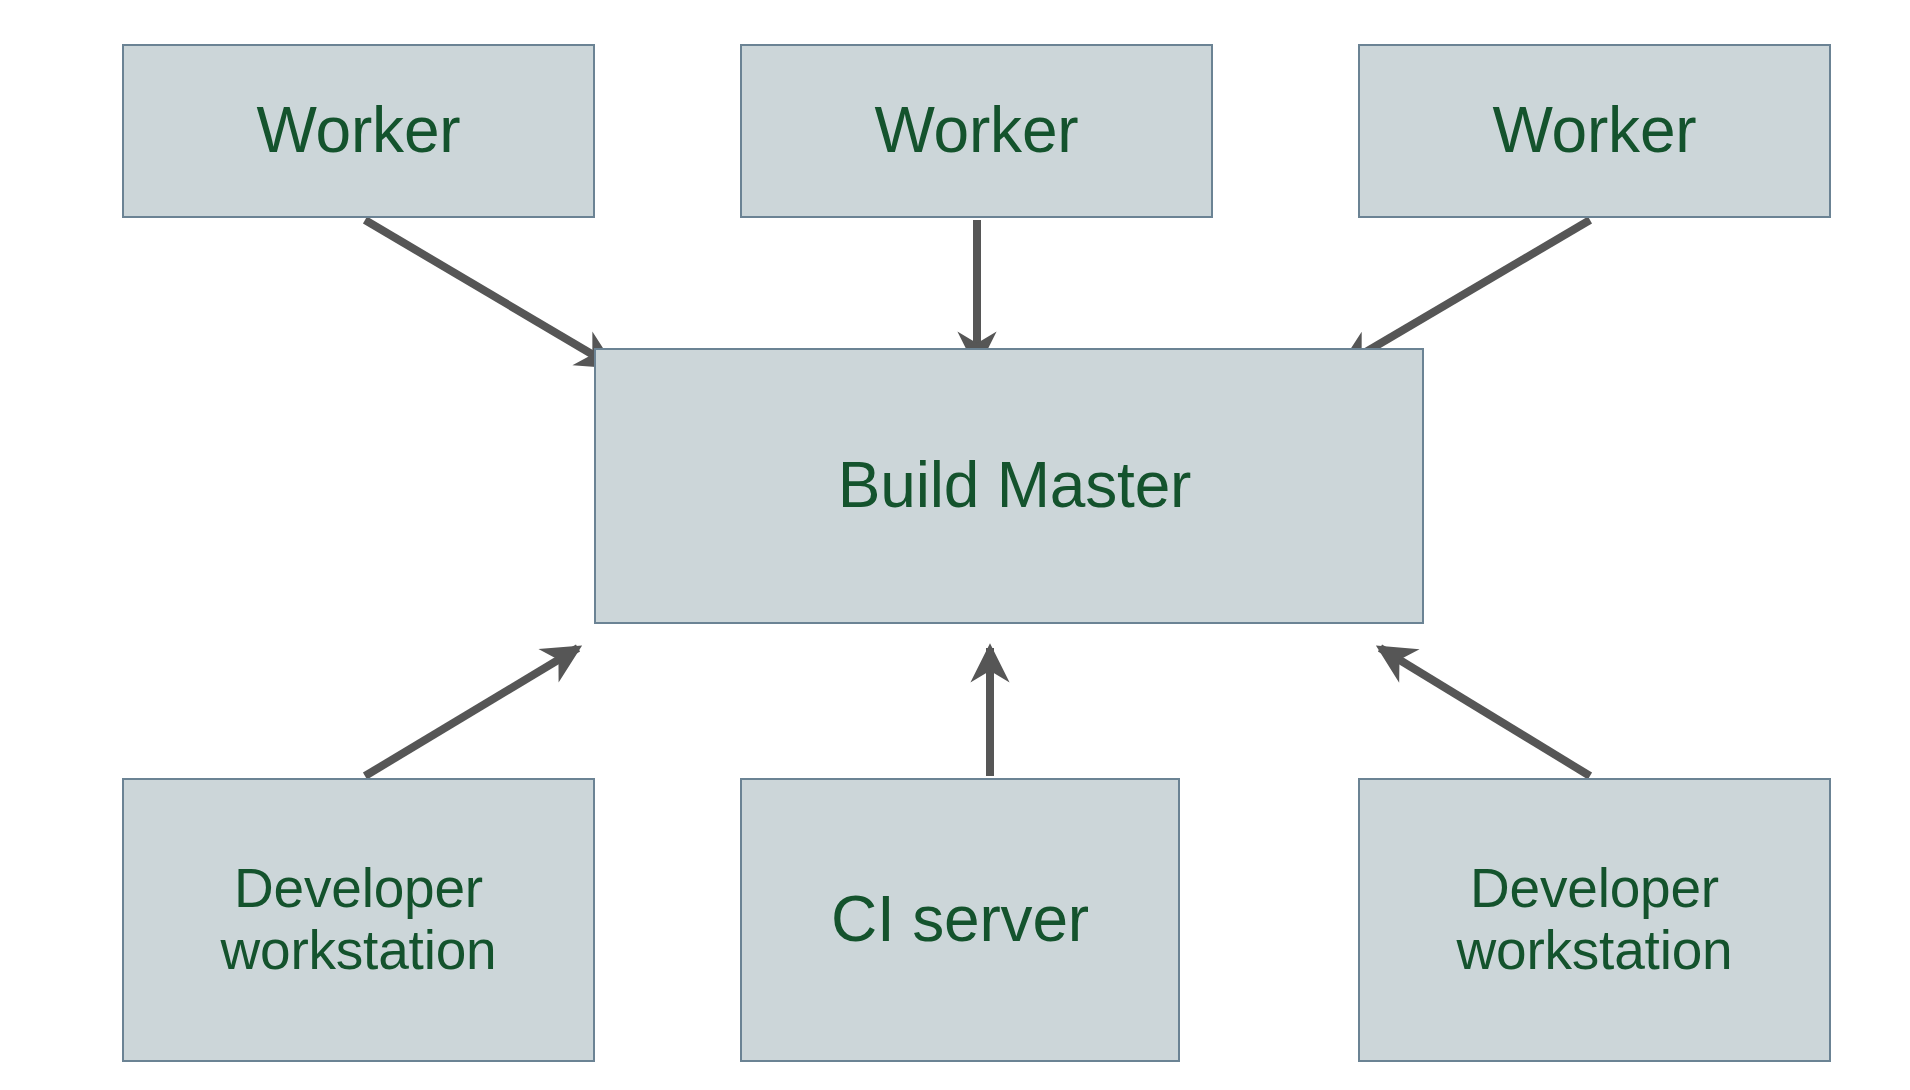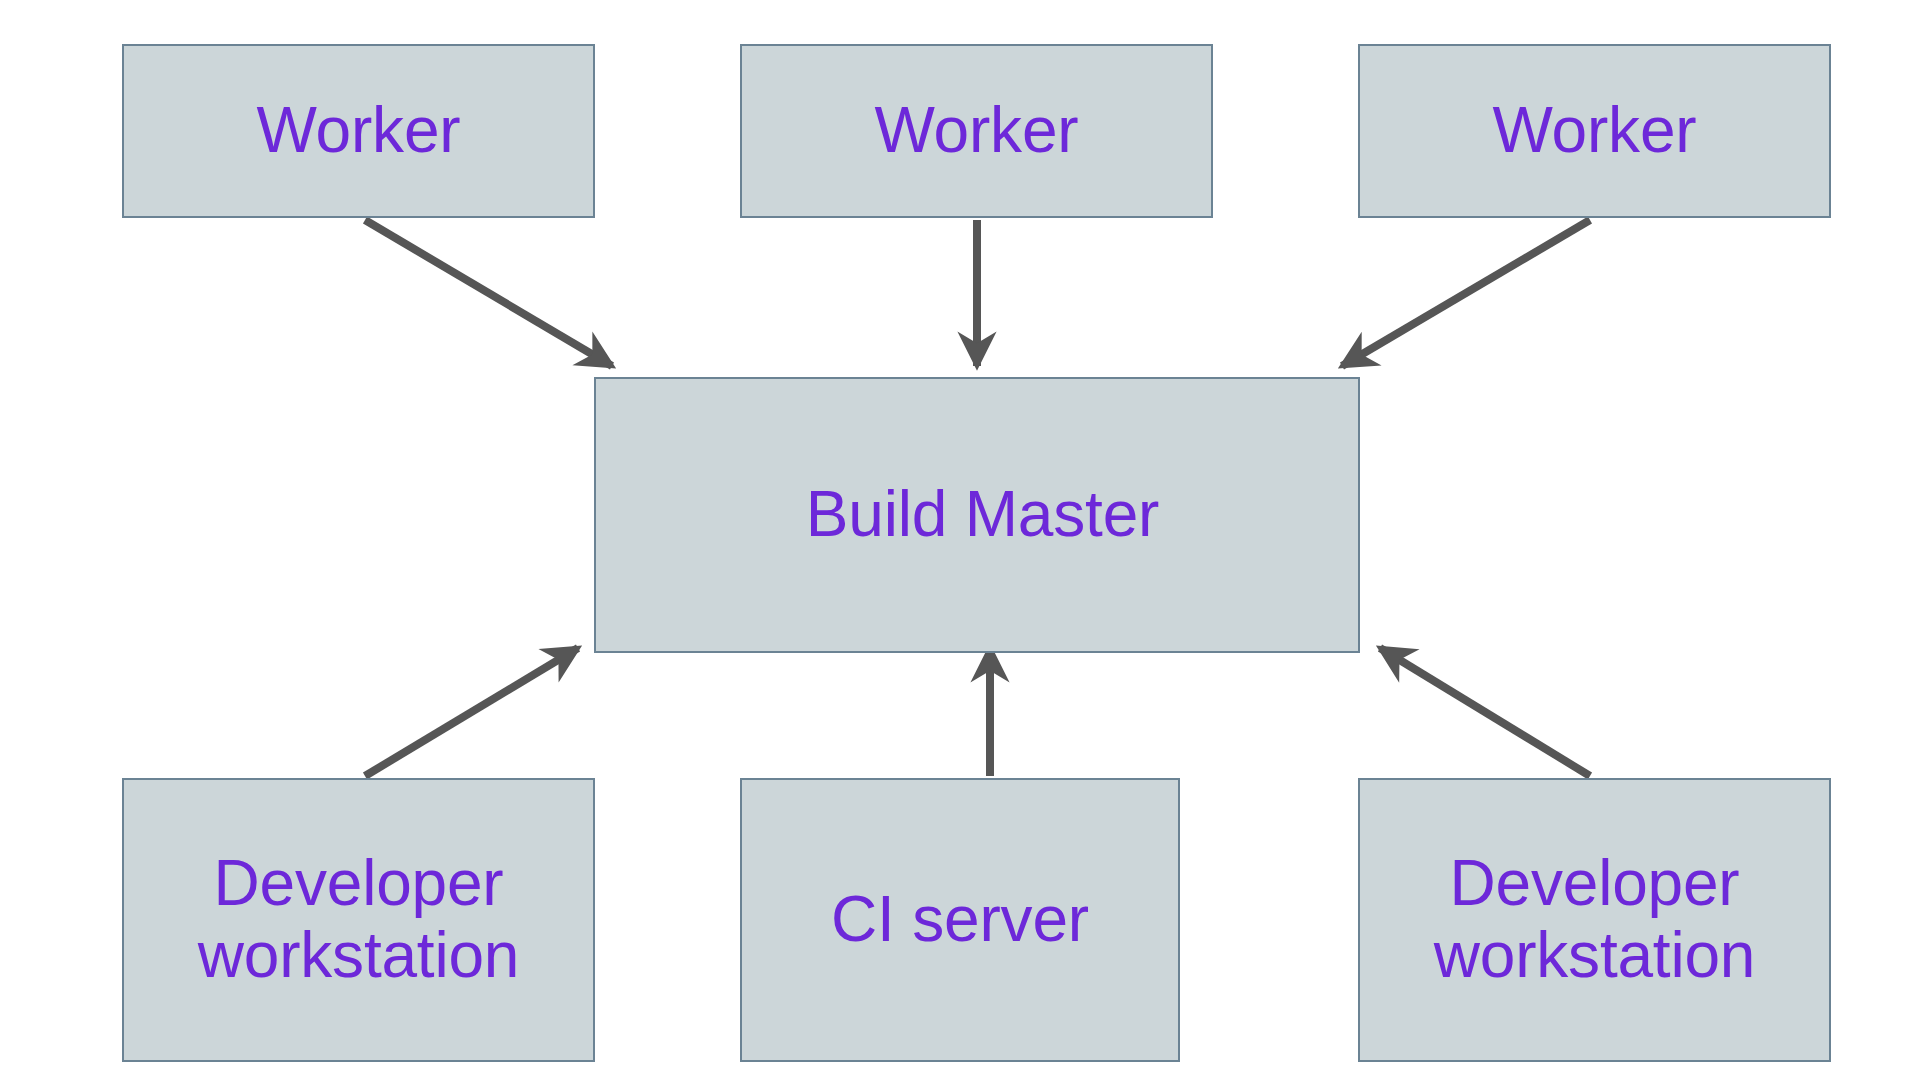--- a/index.html
+++ b/index.html
@@ -30,31 +30,31 @@
     position: absolute;
     box-sizing: border-box;
     background: #ccd6d9;
     border: 2px solid #6b8394;
     display: flex;
     align-items: center;
     justify-content: center;
     text-align: center;
   }
   .node-label {
-    color: #6d28d9;
+    color: #14532d;
     font-family: "Liberation Sans", sans-serif;
     font-weight: 400;
     line-height: 1.12;
     white-space: pre-line;
     letter-spacing: -0.2px;
   }
   .node-worker   { }
   .node-worker .node-label { font-size: 64px; }
   .node-master .node-label { font-size: 64px; }
-  .node-dev .node-label { font-size: 64px; }
+  .node-dev .node-label { font-size: 55px; }
   .node-ci .node-label { font-size: 64px; }
 </style>
 </head>
 <body>
 
 <div id="canvas">
 
   <svg id="edge-layer" viewBox="0 0 1910 1090" xmlns="http://www.w3.org/2000/svg">
     <defs>
       <marker id="arrowhead" markerWidth="5.2" markerHeight="5.2" refX="4.4" refY="2.6" orient="auto" markerUnits="strokeWidth">
@@ -76,21 +76,21 @@
   </div>
 
   <div class="node node-worker" style="left: 740px; top: 44px; width: 473px; height: 174px; background: rgb(204, 214, 217); border-color: rgb(107, 131, 148);">
     <span class="node-label">Worker</span>
   </div>
 
   <div class="node node-worker" style="left: 1358px; top: 44px; width: 473px; height: 174px; background: rgb(204, 214, 217); border-color: rgb(107, 131, 148);">
     <span class="node-label">Worker</span>
   </div>
 
-  <div class="node node-master" style="left: 594px; top: 377px; width: 766px; height: 276px; background: rgb(204, 214, 217); border-color: rgb(107, 131, 148); padding-left: 11px;">
+  <div class="node node-master" style="left: 594px; top: 348px; width: 830px; height: 276px; background: rgb(204, 214, 217); border-color: rgb(107, 131, 148); padding-left: 11px;">
     <span class="node-label">Build Master</span>
   </div>
 
   <div class="node node-dev" style="left: 122px; top: 778px; width: 473px; height: 284px; background: rgb(204, 214, 217); border-color: rgb(107, 131, 148);">
     <span class="node-label">Developer
 workstation</span>
   </div>
 
   <div class="node node-ci" style="left: 740px; top: 778px; width: 440px; height: 284px; background: rgb(204, 214, 217); border-color: rgb(107, 131, 148);">
     <span class="node-label">CI server</span>

